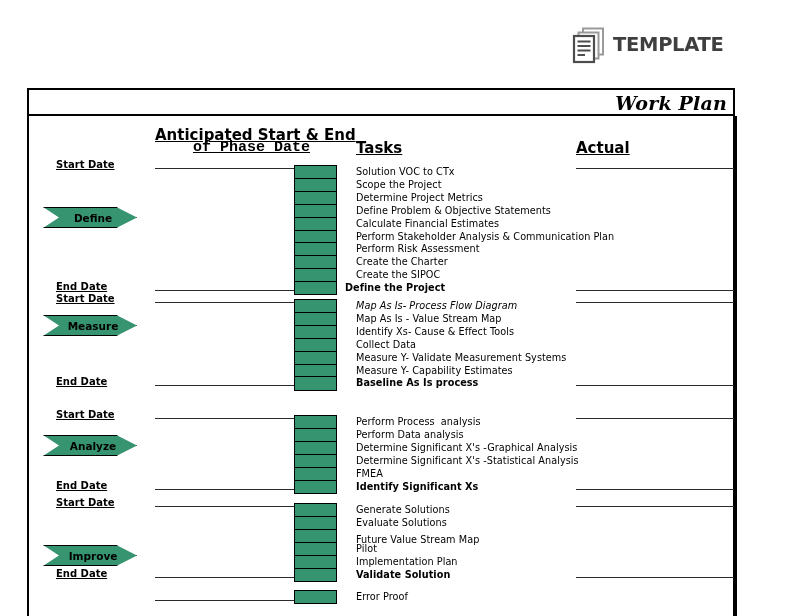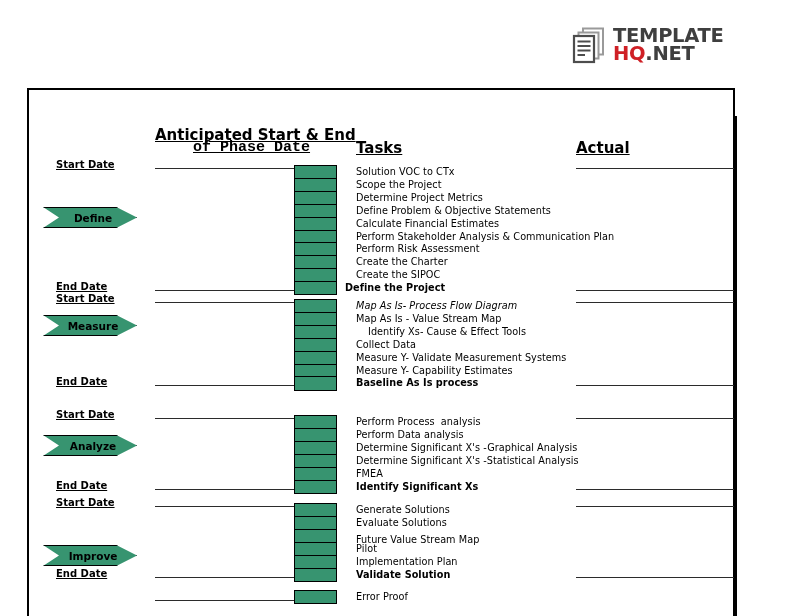--- a/index.html
+++ b/index.html
@@ -166,26 +166,28 @@
       <g stroke="#4d4d4d" stroke-width="2" stroke-linecap="butt">
         <line x1="5.5" y1="15.5" x2="18.5" y2="15.5"></line>
         <line x1="5.5" y1="20" x2="18.5" y2="20"></line>
         <line x1="5.5" y1="24.5" x2="18.5" y2="24.5"></line>
         <line x1="5.5" y1="29" x2="13" y2="29"></line>
       </g>
     </svg>
   </span>
   <span id="logo-text">
     <span class="logo-line1">TEMPLATE</span>
-    <span class="logo-line2"><span class="logo-hq">HQ</span><span class="logo-dot">.</span><span class="logo-net">NET</span></span>
   </span>
 </div>
 
 <div id="sheet">
 
+  <div id="title-row">
+    <span id="title-text">Work Plan</span>
+  </div>
 
   <span class="col-head" id="head-anticipated-1">Anticipated Start &amp; End</span>
   <span class="col-head" id="head-anticipated-2">of Phase Date</span>
   <span class="col-head" id="head-tasks">Tasks</span>
   <span class="col-head" id="head-actual">Actual</span>
 
   <div id="actual-rule"></div>
 
   <div id="dyn">
       <span class="date-label" style="left: 27px; top: 69px;">Start Date</span>
@@ -224,21 +226,21 @@
       <div class="plan-line" style="left: 126px; top: 295.4px; width: 139px;"></div>
       <div class="actual-line" style="left: 547px; top: 295.4px; width: 158px;"></div>
       <div class="phase-banner" style="left: 14px; top: 225px;">
         <span class="phase-label">Measure</span>
       </div>
       <div class="bar-cell" style="left: 265px; top: 209px; width: 43px; height: 14.3px;"></div>
       <span class="task-text" style="left: 327px; top: 210px; font-style: italic;">Map As Is- Process Flow Diagram</span>
       <div class="bar-cell" style="left: 265px; top: 221.9px; width: 43px; height: 14.3px;"></div>
       <span class="task-text" style="left: 327px; top: 222.9px;">Map As Is - Value Stream Map</span>
       <div class="bar-cell" style="left: 265px; top: 234.8px; width: 43px; height: 14.3px;"></div>
-      <span class="task-text" style="left: 327px; top: 235.8px; margin-left: 12px;">Identify Xs- Cause &amp; Effect Tools</span>
+      <span class="task-text" style="left: 327px; top: 235.8px;">Identify Xs- Cause &amp; Effect Tools</span>
       <div class="bar-cell" style="left: 265px; top: 247.7px; width: 43px; height: 14.3px;"></div>
       <span class="task-text" style="left: 327px; top: 248.7px;">Collect Data</span>
       <div class="bar-cell" style="left: 265px; top: 260.6px; width: 43px; height: 14.3px;"></div>
       <span class="task-text" style="left: 327px; top: 261.6px;">Measure Y- Validate Measurement Systems</span>
       <div class="bar-cell" style="left: 265px; top: 273.5px; width: 43px; height: 14.3px;"></div>
       <span class="task-text" style="left: 327px; top: 274.5px;">Measure Y- Capability Estimates</span>
       <div class="bar-cell" style="left: 265px; top: 286.4px; width: 43px; height: 14.3px;"></div>
       <span class="task-text bold" style="left: 327px; top: 287.4px;">Baseline As Is process</span>
       <span class="date-label" style="left: 27px; top: 319px;">Start Date</span>
       <div class="plan-line" style="left: 126px; top: 328px; width: 139px;"></div>

